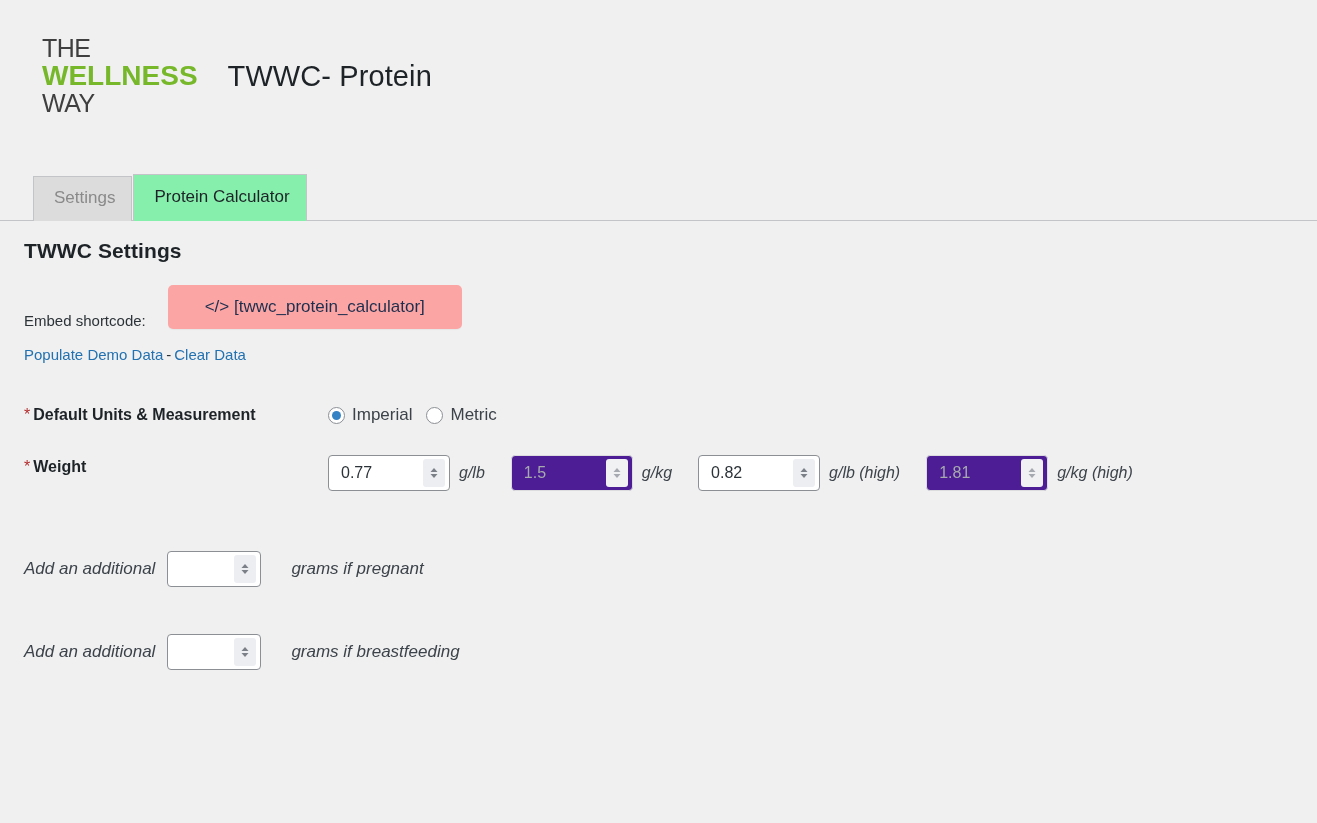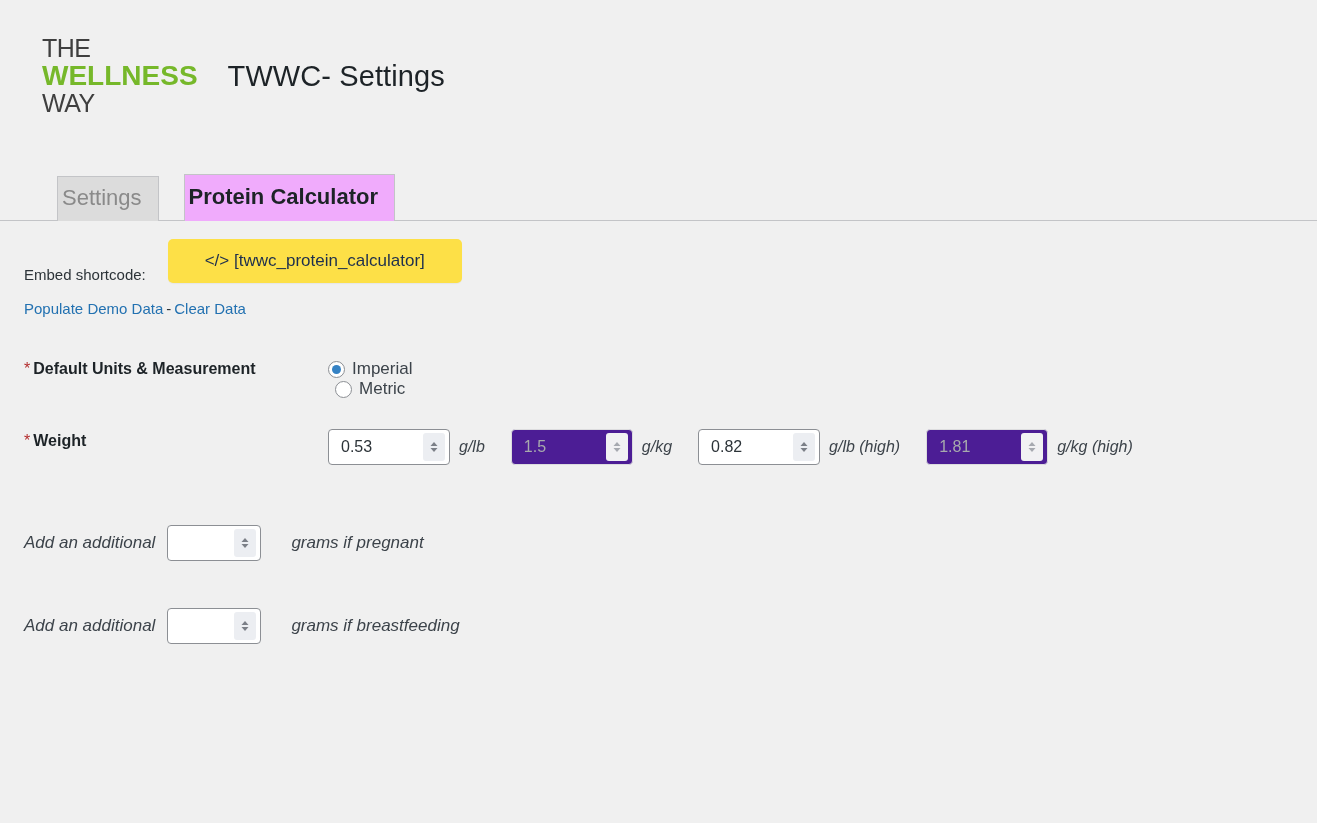--- a/index.html
+++ b/index.html
@@ -83,41 +83,40 @@
     left: 0;
     right: 0;
     bottom: 0;
     height: 1px;
     background: #c3c4c7;
   }
   .tab {
     position: relative;
     z-index: 2;
     box-sizing: border-box;
-    font-size: 22px;
-    padding: 10px 16px 10px 4px;
+    font-size: 17px;
+    padding: 10px 16px 10px 20px;
     border: 1px solid #c3c4c7;
     border-bottom: none;
     line-height: 22px;
     margin-right: 1px;
     text-decoration: none;
     cursor: pointer;
     white-space: nowrap;
-    margin-left: 24px;
   }
   .tab.inactive {
     background: #dcdcdc;
     color: #8a8a8a;
     height: 45px;
     font-weight: 400;
   }
   .tab.active {
-    background: #f0abfc;
+    background: #86efac;
     color: #1d2327;
-    font-weight: 700;
+    font-weight: 400;
     height: 47px;
     padding-top: 11px;
   }
 
   
   .content {
     padding: 18px 0 0 24px;
   }
   .section-title {
     font-size: 21px;
@@ -131,21 +130,21 @@
     display: flex;
     align-items: flex-end;
     margin-bottom: 17px;
   }
   .shortcode-label {
     font-size: 15px;
     color: #2c3338;
     margin-right: 22px;
   }
   .shortcode-box {
-    background: #fde047;
+    background: #fca5a5;
     border-radius: 5px;
     padding: 12px 22px;
     font-size: 17px;
     color: #1d2f4e;
     font-weight: 400;
     box-shadow: 0 1px 1px rgba(0,0,0,0.04);
     min-width: 250px;
     text-align: center;
     cursor: pointer;
   }
@@ -184,21 +183,20 @@
     color: #b32d2e;
     font-weight: 400;
     margin-right: 3px;
   }
 
   
   .radio-group {
     display: flex;
     align-items: center;
     padding-top: 2px;
-    flex-direction: column;
   }
   .radio-item {
     display: flex;
     align-items: center;
     margin-right: 14px;
     cursor: pointer;
   }
   .radio {
     width: 17px;
     height: 17px;
@@ -312,30 +310,31 @@
 
 <div class="header">
 
 
   <div class="logo-text">
     <span class="logo-line logo-the">THE</span>
     <span class="logo-line logo-wellness">WELLNESS</span>
     <span class="logo-line logo-way">WAY</span>
   </div>
 
-  <div class="page-title">TWWC- Settings</div>
+  <div class="page-title">TWWC- Protein</div>
 </div>
 
 <div class="tabs-bar">
   <div class="tab inactive">Settings</div>
   <div class="tab active">Protein Calculator</div>
 </div>
 
 <div class="content">
 
+  <h2 class="section-title">TWWC Settings</h2>
 
   <div class="shortcode-row">
     <span class="shortcode-label">Embed shortcode:</span>
     <div class="shortcode-box">
       <span>&lt;/&gt;</span>
       <span>[twwc_protein_calculator]</span>
     </div>
   </div>
 
   <div class="links-row">
@@ -358,21 +357,21 @@
     </div>
   </div>
 
   <div class="field-row" style="margin-bottom:44px;">
     <div class="field-label">
       <span class="req">*</span><span>Weight</span>
     </div>
     <div class="inputs-line">
 
       <div class="num-field">
-        <span class="num-value">0.53</span>
+        <span class="num-value">0.77</span>
         <span class="spinner">
           <svg width="12" height="16" viewBox="0 0 12 16">
               <path d="M6 3 L9.5 7 L2.5 7 Z" fill="#7b7f87"></path>
               <path d="M6 13 L2.5 9 L9.5 9 Z" fill="#7b7f87"></path>
             </svg>
         </span>
       </div>
       <span class="unit">g/lb</span>
 
       <div class="num-field disabled">

